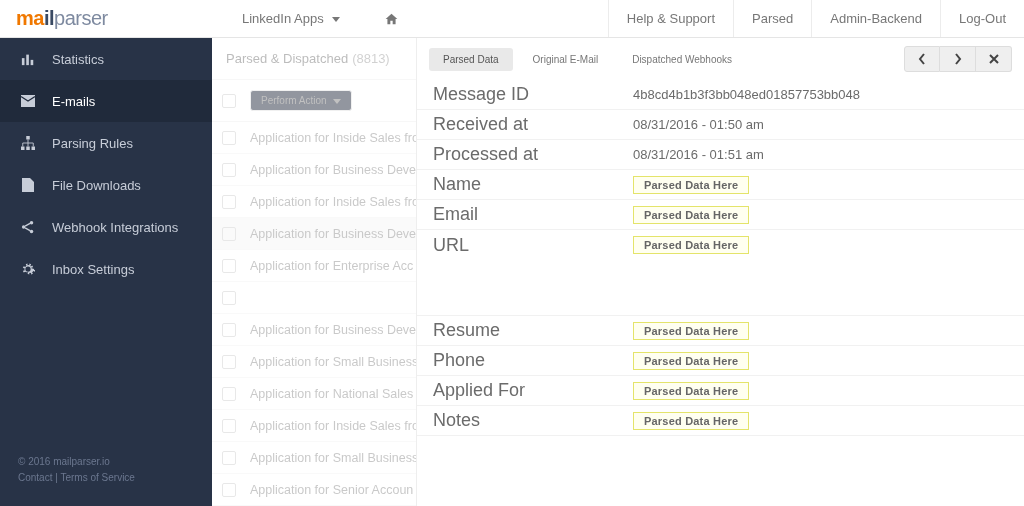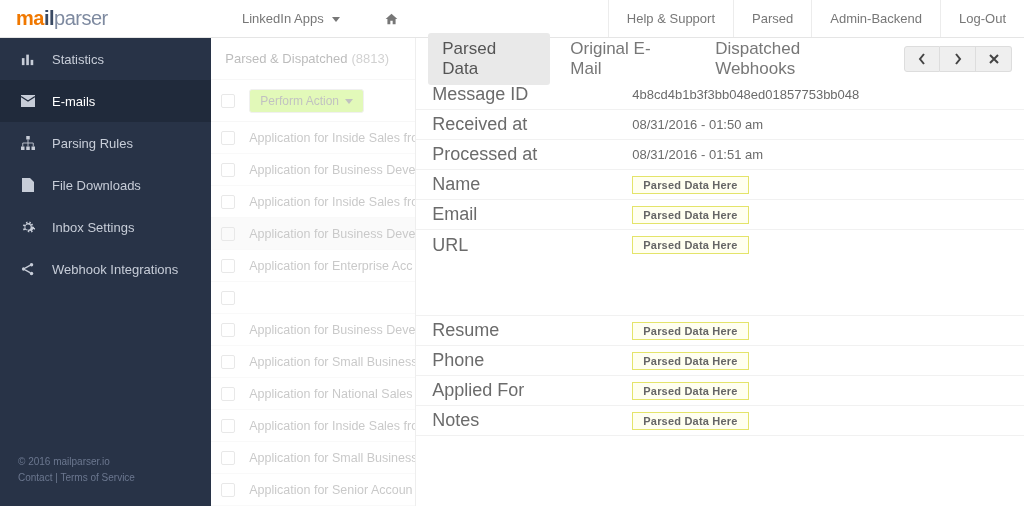--- a/index.html
+++ b/index.html
@@ -28,33 +28,33 @@
   .side-item .icon { width: 20px; margin-right: 14px; display:inline-flex; align-items:center; justify-content:center; color:#c7cdd8; }
   .side-footer { margin-top:auto; padding: 10px 18px 20px; font-size: 10px; color:#6b778f; line-height:1.6; }
   .side-footer a { color:#6b778f; text-decoration:none; }
 
   
   .list-col { width: 205px; border-right:1px solid #eee; position:relative; }
   .list-header { height: 42px; display:flex; align-items:center; padding:0 14px; border-bottom:1px solid #eee; color:#6b6b6b; }
   .list-header .count { color:#9a9a9a; margin-left:4px; }
   .list-action-row { height: 42px; display:flex; align-items:center; padding:0 10px; border-bottom:1px solid #eee; }
   .chk { width:14px; height:14px; border:1px solid #ccc; border-radius:2px; display:inline-block; margin-right:14px; flex:none; }
-  .action-btn { background:#bef264; border:1px solid #ddd; border-radius:3px; padding:4px 10px; font-size:12px; color:#777; cursor:pointer; display:inline-flex; align-items:center; }
+  .action-btn { background:#0f172a; border:1px solid #ddd; border-radius:3px; padding:4px 10px; font-size:10px; color:#777; cursor:pointer; display:inline-flex; align-items:center; }
   .action-btn .caret { margin-left:6px; }
   .list-row { height: 32px; display:flex; align-items:center; padding:0 10px; border-bottom:1px solid #f2f2f2; color:#888; white-space:nowrap; overflow:hidden; font-size:12.5px; cursor:pointer; }
   .list-row .chk { margin-right:14px; }
   .list-row.sel { background:#f4f4f4; }
 
   
   .dim-overlay { position:absolute; inset:0; background:rgba(255,255,255,0.55); pointer-events:none; }
 
   
   .detail { flex:1 1 auto; display:flex; flex-direction:column; }
   .tabs { height: 42px; display:flex; align-items:center; padding: 6px 12px; }
-  .tab { padding: 6px 14px; font-size:17px; color:#777; cursor:pointer; border-radius:3px; margin-right: 6px; }
+  .tab { padding: 6px 14px; font-size:10px; color:#777; cursor:pointer; border-radius:3px; margin-right: 6px; }
   .tab.active { background:#e9e9e9; color:#555; }
   .tabspacer { flex:1; }
   .group-btns { display:flex; }
   .gbtn { width:36px; height:26px; background:#efefef; border:1px solid #ddd; display:flex; align-items:center; justify-content:center; cursor:pointer; color:#555; }
   .gbtn + .gbtn { border-left:none; }
   .gbtn:first-child { border-top-left-radius:3px; border-bottom-left-radius:3px; }
   .gbtn:last-child  { border-top-right-radius:3px; border-bottom-right-radius:3px; }
 
   .fields { flex:1; overflow:auto; }
   .frow { display:flex; align-items:center; min-height:30px; padding: 4px 16px; border-bottom:1px solid #f1f1f1; }
@@ -142,35 +142,35 @@
       <span class="icon">
           <svg width="12" height="14" viewBox="0 0 12 14" fill="currentColor">
             <path d="M0 0h8l4 4v10H0z"></path>
           </svg>
         </span>
       <span>File Downloads</span>
     </div>
     <div class="side-item">
       <span class="icon">
           <svg width="14" height="14" viewBox="0 0 16 16" fill="currentColor">
-            <path d="M8 5a3 3 0 100 6 3 3 0 000-6zm7 3a7 7 0 01-.1 1l2 .1-1 2-1.8-.9a6 6 0 01-1.4 1.4l.9 1.8-2 1-.1-2a7 7 0 01-2 0l-.1 2-2-1 .9-1.8A6 6 0 014.9 11l-1.8.9-1-2 2-.1A7 7 0 014 8a7 7 0 01.1-1l-2-.1 1-2 1.8.9A6 6 0 016.3 4.4L5.4 2.6l2-1 .1 2a7 7 0 012 0l.1-2 2 1-.9 1.8A6 6 0 0111.1 5l1.8-.9 1 2-2 .1c.07.33.1.66.1 1z"></path>
-          </svg>
-        </span>
-      <span>Inbox Settings</span>
-    </div>
-    <div class="side-item">
-      <span class="icon">
-          <svg width="14" height="14" viewBox="0 0 16 16" fill="currentColor">
             <circle cx="3" cy="8" r="2"></circle>
             <circle cx="12" cy="3" r="2"></circle>
             <circle cx="12" cy="13" r="2"></circle>
             <path d="M4.7 7 10.3 3.9M4.7 9 10.3 12.1" stroke="currentColor" stroke-width="1.5"></path>
           </svg>
         </span>
       <span>Webhook Integrations</span>
+    </div>
+    <div class="side-item">
+      <span class="icon">
+          <svg width="14" height="14" viewBox="0 0 16 16" fill="currentColor">
+            <path d="M8 5a3 3 0 100 6 3 3 0 000-6zm7 3a7 7 0 01-.1 1l2 .1-1 2-1.8-.9a6 6 0 01-1.4 1.4l.9 1.8-2 1-.1-2a7 7 0 01-2 0l-.1 2-2-1 .9-1.8A6 6 0 014.9 11l-1.8.9-1-2 2-.1A7 7 0 014 8a7 7 0 01.1-1l-2-.1 1-2 1.8.9A6 6 0 016.3 4.4L5.4 2.6l2-1 .1 2a7 7 0 012 0l.1-2 2 1-.9 1.8A6 6 0 0111.1 5l1.8-.9 1 2-2 .1c.07.33.1.66.1 1z"></path>
+          </svg>
+        </span>
+      <span>Inbox Settings</span>
     </div>
     <div class="side-footer">
       <div>© 2016 mailparser.io</div>
       <div>
         <a>Contact</a><span> | </span><a>Terms of Service</a>
       </div>
     </div>
   </div>
 
   <div class="list-col">

